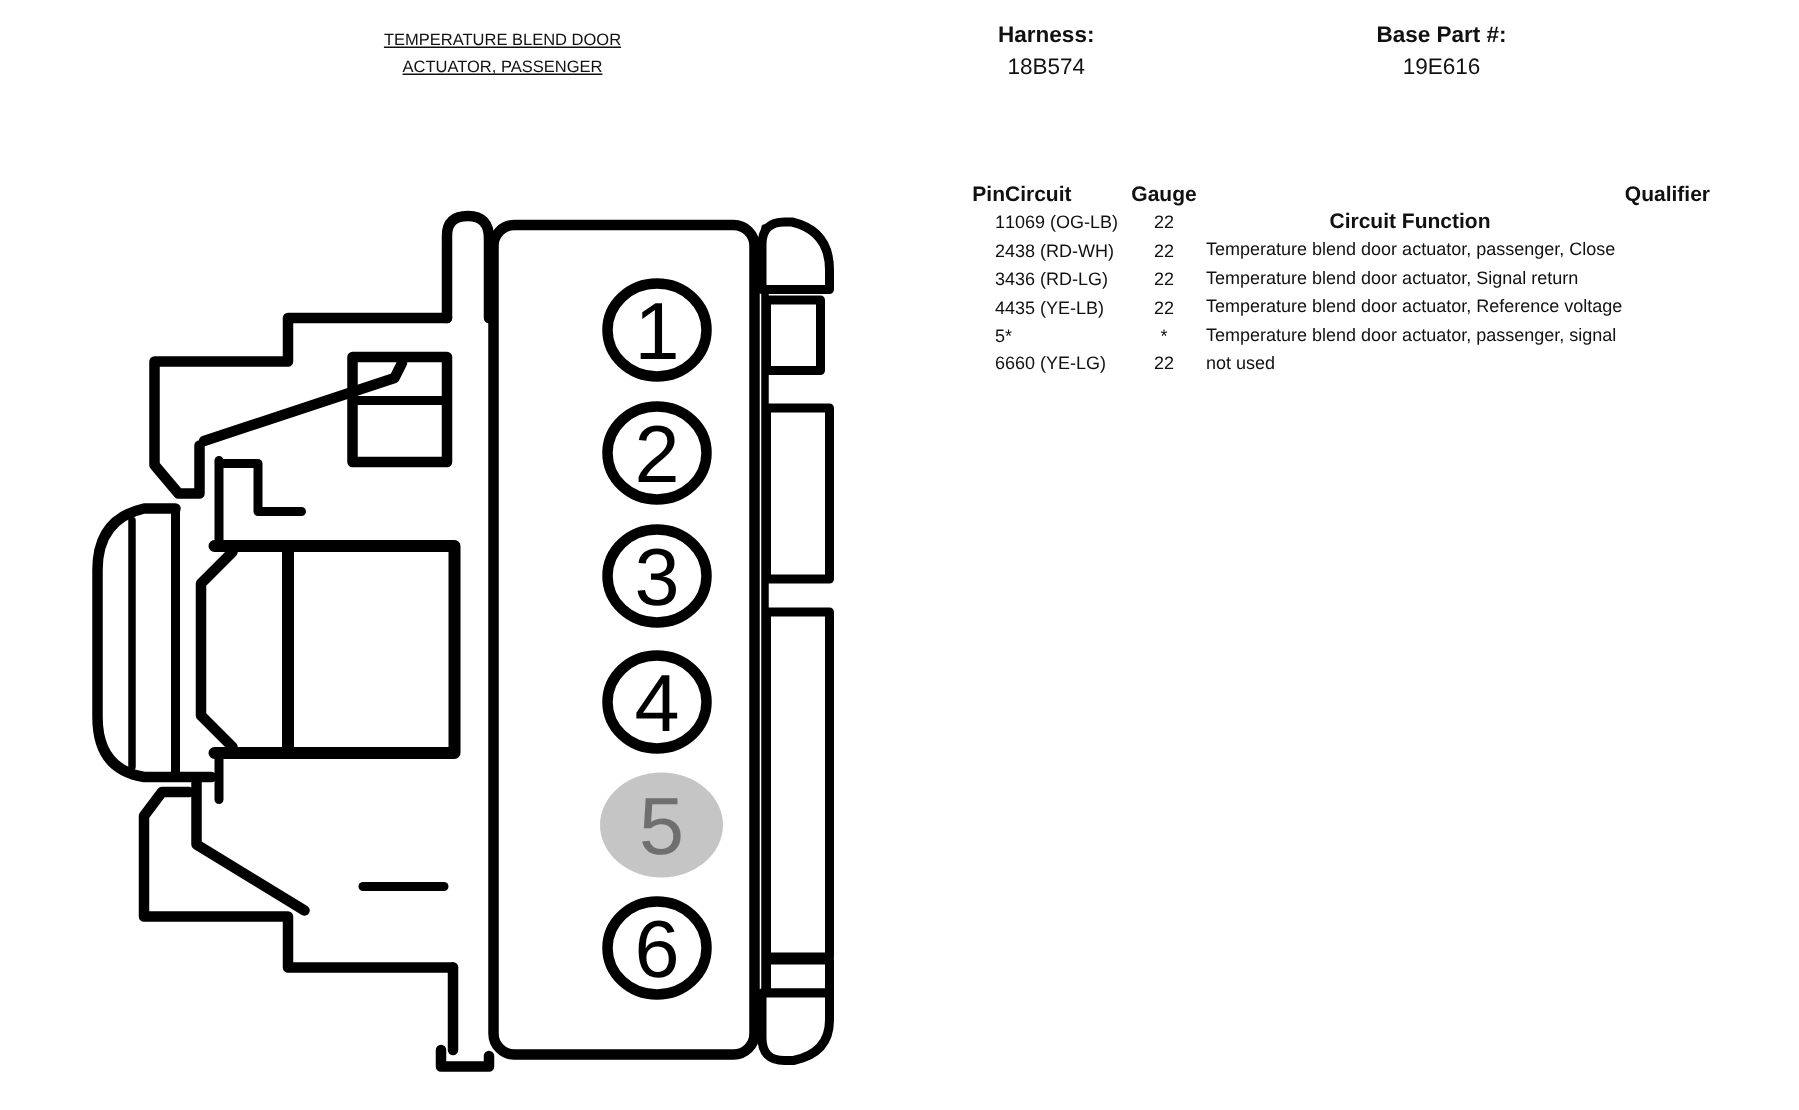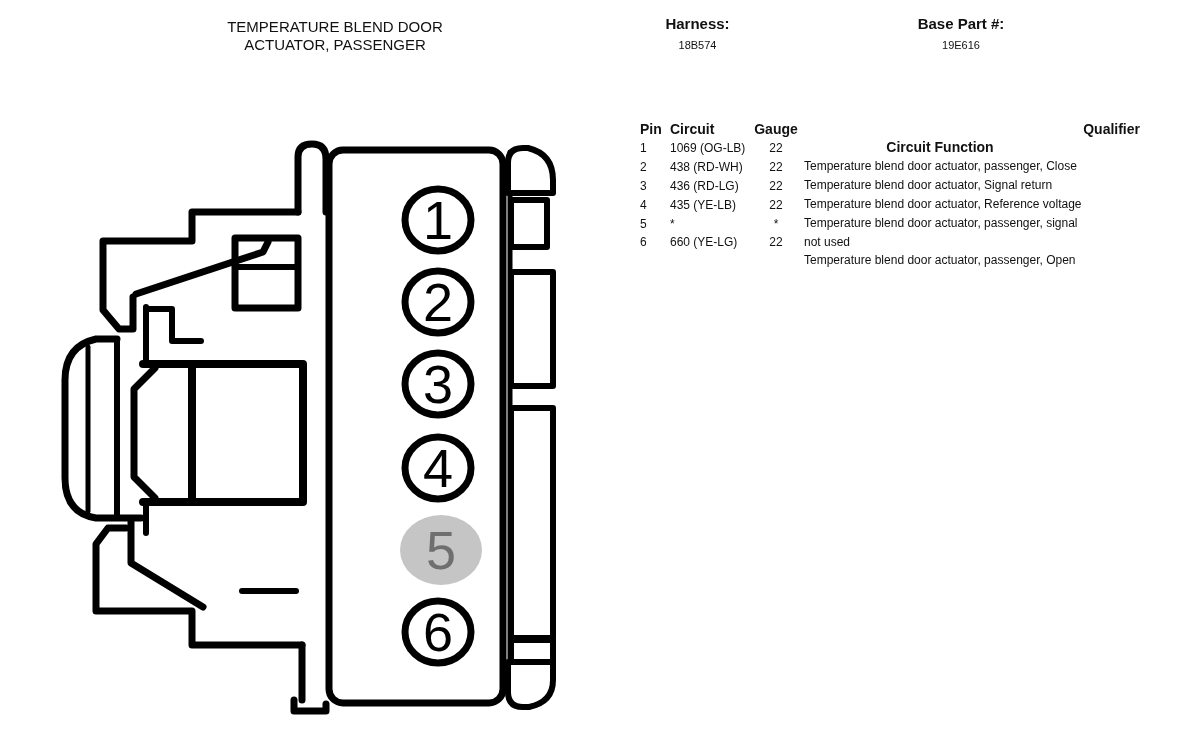--- a/index.html
+++ b/index.html
@@ -3,30 +3,30 @@
 <meta charset="utf-8">
 <style>
   html,body{margin:0;padding:0;background:#fff;}
   .page{position:relative;width:1199px;height:740px;background:#ffffff;overflow:hidden;
         font-family:"Liberation Sans","DejaVu Sans",sans-serif;color:#111;}
   .abs{position:absolute;}
   
   .connector-title{left:27px;top:30px;font-size:20px;font-weight:bold;letter-spacing:.2px;}
   .hdr-block{top:15px;text-align:center;line-height:18px;}
   .hdr-label{font-size:15px;font-weight:bold;}
-  .hdr-value{font-size:11px;margin-top:3px;}
+  .hdr-value{font-size:15px;margin-top:3px;}
   .desc-block{left:215px;width:240px;}
-  .desc-lines{font-size:15px;margin-top:3px;line-height:18px;}
+  .desc-lines{font-size:11px;margin-top:3px;line-height:18px;text-decoration:underline;}
   .harness-block{left:640px;width:115px;}
   .basepart-block{left:881px;width:160px;}
   
   .pintable{left:640px;top:118px;width:510px;}
   .thead{display:flex;font-size:14px;font-weight:bold;height:21px;align-items:center;white-space:nowrap;}
   .trow{display:flex;font-size:12px;height:18.8px;align-items:center;white-space:nowrap;}
-  .col-pin{width:30px;text-align:left;}
+  .col-pin{width:30px;text-align:right;}
   .col-circuit{width:82px;text-align:left;}
   .col-gauge{width:48px;text-align:center;}
   .col-function{width:280px;text-align:center;box-sizing:border-box;margin-top:36px;}
   .trow .col-function{text-align:left;padding-left:4px;}
   .col-qualifier{width:60px;text-align:right;}
   
   .drawing{left:50px;top:130px;}
 </style>
 </head>
 <body>
@@ -92,21 +92,20 @@
       <span class="col-pin">5</span>
       <span class="col-circuit">*</span>
       <span class="col-gauge">*</span>
       <span class="col-function">not used</span>
       <span class="col-qualifier"></span>
     </div>
         <div class="trow">
       <span class="col-pin">6</span>
       <span class="col-circuit">660 (YE-LG)</span>
       <span class="col-gauge">22</span>
-      <span class="col-function">Temperature blend door actuator, passenger, Open</span>
       <span class="col-qualifier"></span>
     </div>
       </div>
   </div>
 
   <svg class="abs drawing" width="525" height="595" viewBox="55 130 525 595" fill="none" stroke="#000" stroke-width="7" stroke-linecap="round" stroke-linejoin="round">
 
     <rect x="334" y="150" width="174" height="553" rx="14" fill="#fff"></rect>
 
     <path stroke-width="5" d="M515,152 V700"></path>

